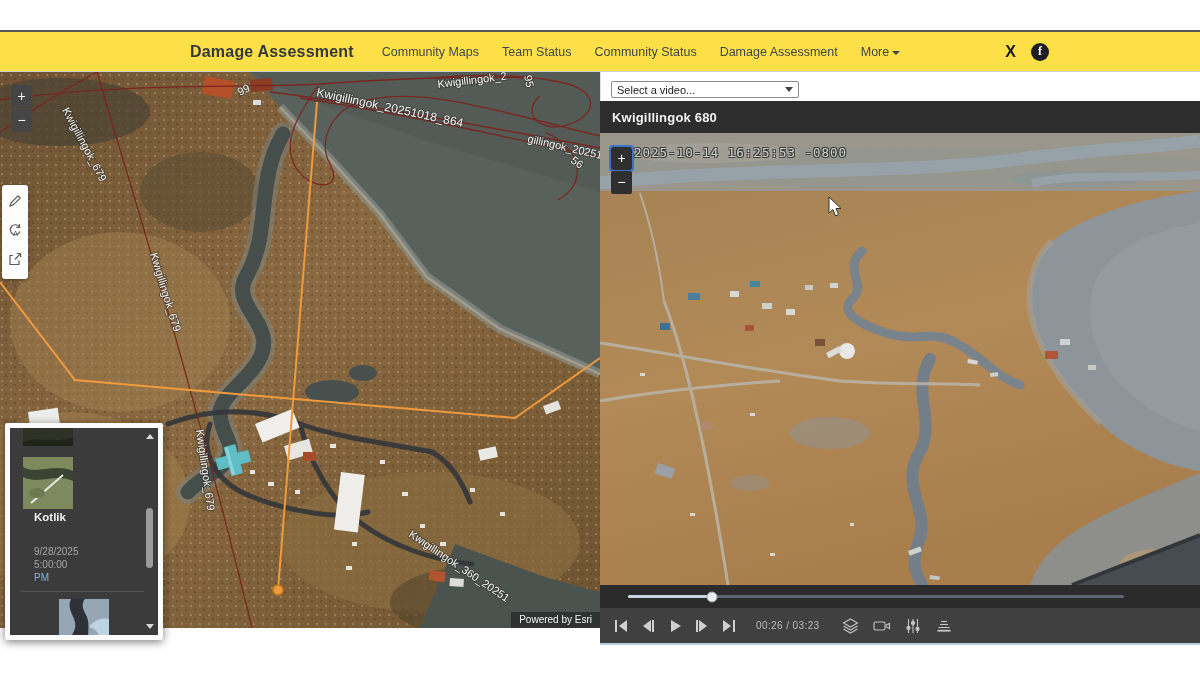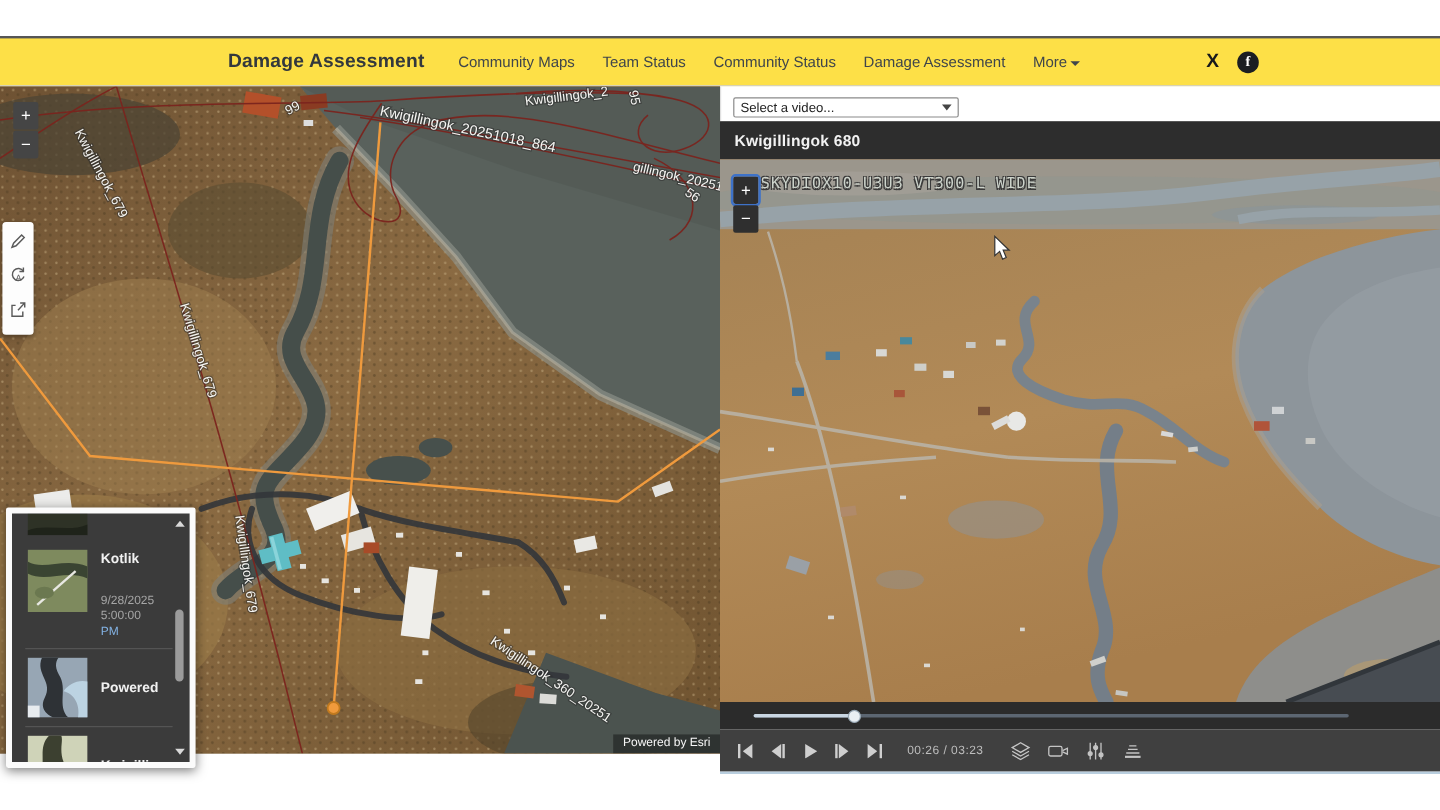--- a/index.html
+++ b/index.html
@@ -32,21 +32,21 @@
              box-shadow:0 1px 4px rgba(0,0,0,.35);display:flex;flex-direction:column;align-items:center;
              justify-content:space-around;padding:4px 0;box-sizing:border-box;}
   .attribution{position:absolute;right:0;bottom:0;background:rgba(0,0,0,.38);color:#f7f7f7;
                font-size:10px;padding:2px 8px 3px;}
 
   
   .flight-panel{position:absolute;left:5px;top:423px;width:158px;height:217px;background:#3b3b3b;
                 border:5px solid #fbfbfb;border-radius:2px;box-shadow:0 2px 9px rgba(0,0,0,.5);
                 box-sizing:border-box;overflow:hidden;}
   .fp-inner{position:absolute;left:0;top:0;right:14px;bottom:0;overflow:hidden;}
-  .fp-row{display:flex;padding:7px 0 7px 13px;}
+  .fp-row{display:flex;padding:7px 0 7px 13px;flex-direction:column;}
   .fp-row.center{align-items:center;}
   .fp-divider{border-top:1px solid #545454;margin-left:11px;}
   .fp-thumb{flex:0 0 auto;}
   .fp-col{margin-left:11px;min-width:0;}
   .fp-name{font-size:11.5px;font-weight:700;color:#f1f1f1;margin-top:2px;}
   .fp-dates{display:flex;gap:10px;margin-top:6px;overflow:hidden;}
   .fp-datecol{width:56px;flex:0 0 auto;font-size:10px;line-height:13px;color:#a6a6a6;margin-top:16px;}
   .fp-ampm{color:#82b1e2;}
   .fp-scroll{position:absolute;right:2px;top:2px;bottom:2px;width:12px;}
   .fp-arrow{position:absolute;left:2px;width:0;height:0;border-left:4px solid transparent;border-right:4px solid transparent;}
@@ -414,21 +414,21 @@
       <g>
         <path d="M472,452 L600,402 L600,452 Z" fill="#474c52"></path>
         <path d="M472,452 L600,402" stroke="#31363b" stroke-width="4" fill="none"></path>
       </g>
       <g transform="translate(229,64)">
         <path d="M0,0 L0,16 L4,12.5 L6.5,19 L9.5,17.5 L7,11.5 L12,11.5 Z" fill="#ffffff" stroke="#333" stroke-width="1"></path>
       </g>
     </svg>
 
     <div class="osd">
-      <div>SKYDIOX10-U3U3 VT300-L WIDE</div>
+      <div>2025-10-14 16:25:53 -0800</div>
     </div>
 
     <div class="vid-zoom">
       <div class="zoombtn focus">+</div>
       <div class="zoombtn">−</div>
     </div>
   </div>
 
   <div class="progress-row">
     <div class="ptrack">

